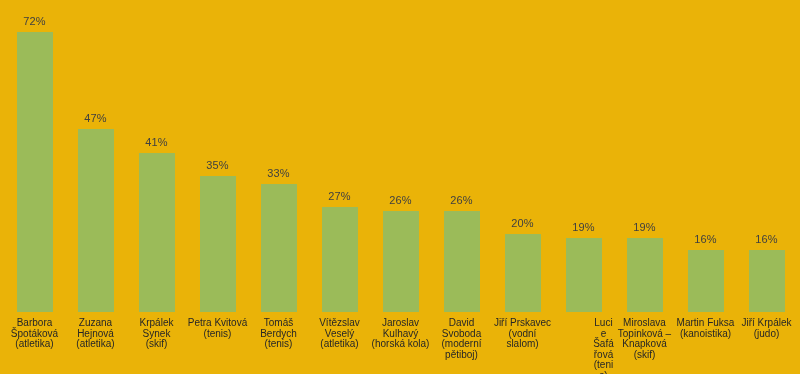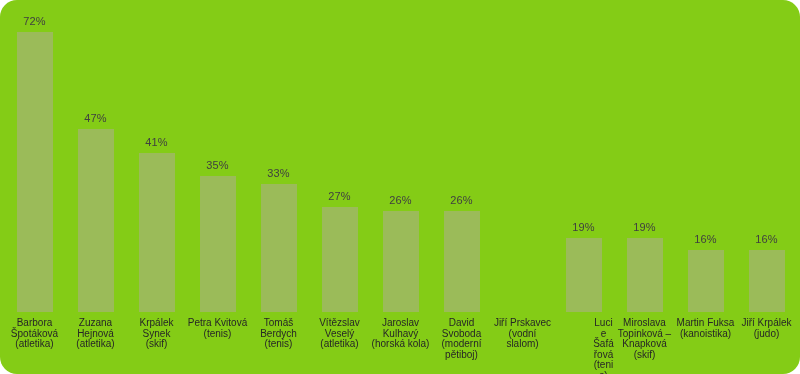--- a/index.html
+++ b/index.html
@@ -85,21 +85,21 @@
     line-height: 10.5px;
     color: #262626;
     padding: 4px 0 0 0;
     word-wrap: break-word;
     white-space: pre-line;
   }
 </style>
 </head>
 <body style="background: rgb(255, 255, 255);">
 
-<div id="chart-root" style="background: #84cc16; border-radius: 17px;">
+<div id="chart-root" style="background: #eab308;">
 
   <div id="plot-area">
       <div class="bar-slot" style="left: 4px;">
         <div class="bar-col">
           <div class="bar-value">72%</div>
           <div class="bar-rect" style="height: 280px; background: rgb(155, 187, 89);"></div>
         </div>
       </div>
       <div class="bar-slot" style="left: 65px;">
         <div class="bar-col">
@@ -134,20 +134,26 @@
       <div class="bar-slot" style="left: 370px;">
         <div class="bar-col">
           <div class="bar-value">26%</div>
           <div class="bar-rect" style="height: 101px; background: rgb(155, 187, 89);"></div>
         </div>
       </div>
       <div class="bar-slot" style="left: 431px;">
         <div class="bar-col">
           <div class="bar-value">26%</div>
           <div class="bar-rect" style="height: 101px; background: rgb(155, 187, 89);"></div>
+        </div>
+      </div>
+      <div class="bar-slot" style="left: 492px;">
+        <div class="bar-col">
+          <div class="bar-value">20%</div>
+          <div class="bar-rect" style="height: 78px; background: rgb(155, 187, 89);"></div>
         </div>
       </div>
       <div class="bar-slot" style="left: 553px;">
         <div class="bar-col">
           <div class="bar-value">19%</div>
           <div class="bar-rect" style="height: 74px; background: rgb(155, 187, 89);"></div>
         </div>
       </div>
       <div class="bar-slot" style="left: 614px;">
         <div class="bar-col">

